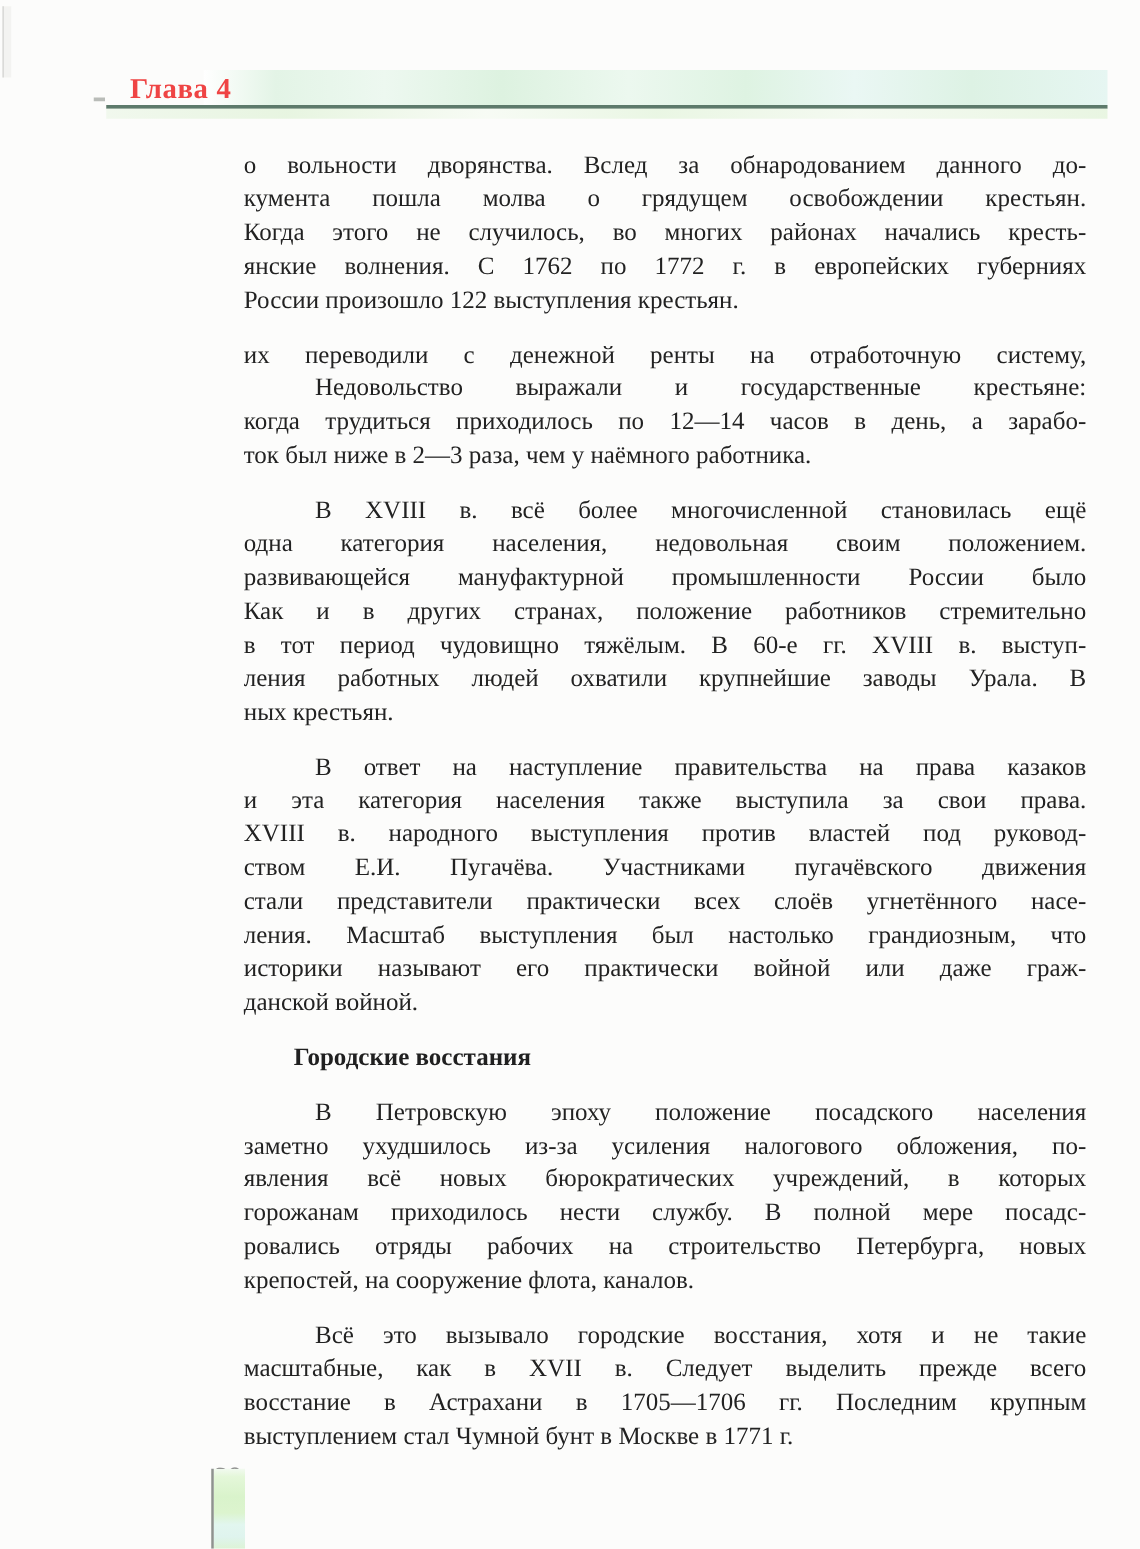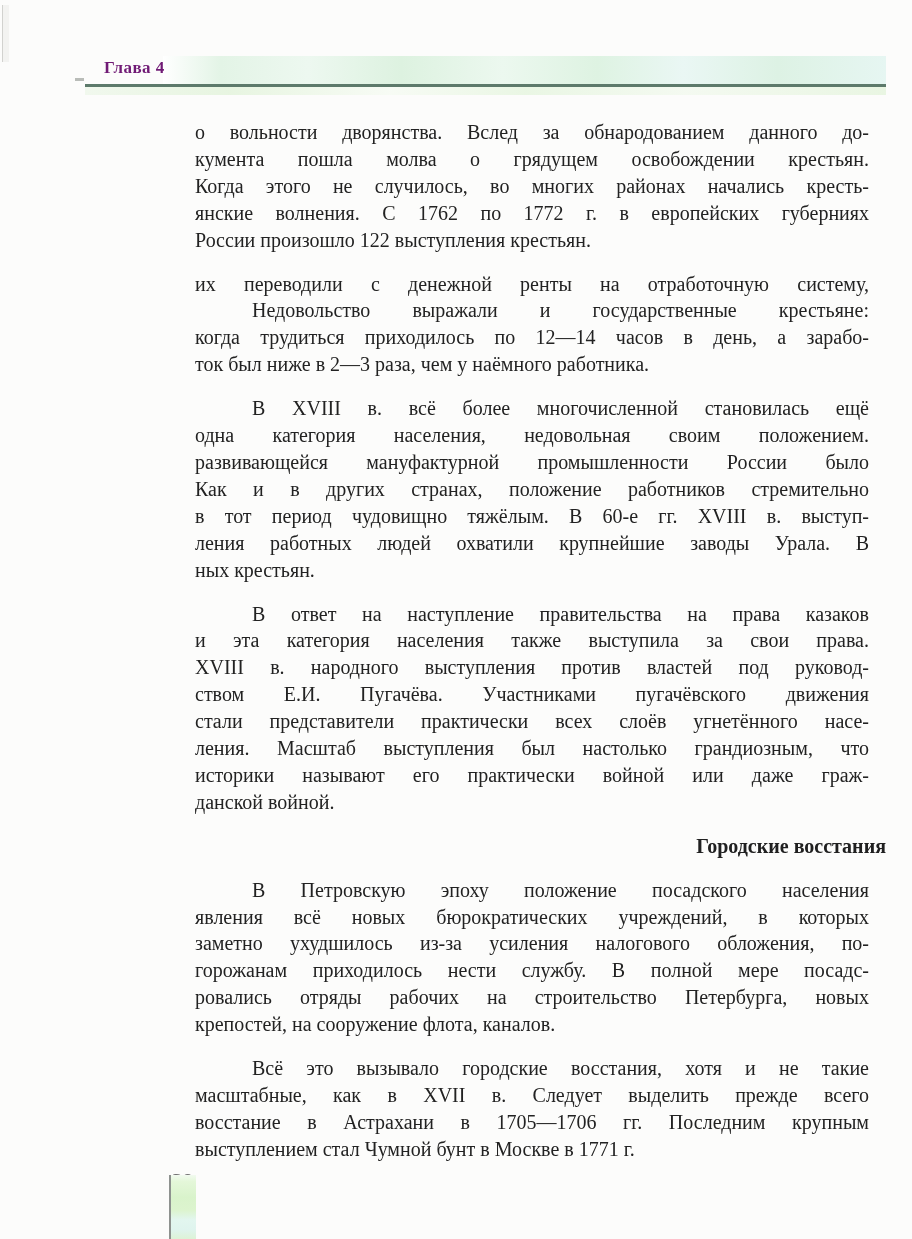--- a/index.html
+++ b/index.html
@@ -16,21 +16,21 @@
   .corner-strip {
     position: absolute; left: 2px; top: 5px;
     width: 6px; height: 57px;
     background: #f3f3f1;
     border-left: 1px solid #d2d2cf;
   }
 
   
   .chapter-label {
     position: absolute; left: 104px; top: 58px;
-    font-size: 17px; font-weight: bold; color: #701a75;
+    font-size: 23px; font-weight: bold; color: #ef4444;
     letter-spacing: 0.5px;
     z-index: 2;
   }
   .header-band {
     position: absolute; left: 163px; top: 56px;
     width: 723px; height: 28px;
     background:
       linear-gradient(90deg,
         rgba(255,255,255,0.95) 0%,
         #e3f4e6 8%,
@@ -72,21 +72,20 @@
     text-align: justify;
     text-align-last: justify;
   }
   .line.last { text-align-last: left; }
   .line.indent { padding-left: 57px; }
   .section-heading {
     margin: 13px 0 13px 57px;
     font-weight: bold;
     font-size: 20px;
     color: #202020;
-    text-align: right;
   }
 
   
   .page-number {
     position: absolute; left: 172px; top: 1169px;
     font-size: 21px; font-weight: bold; color: #737373;
   }
   .footer-bar {
     position: absolute; left: 169px; top: 1175px;
     width: 25px; height: 64px;
@@ -141,22 +140,22 @@
       <div class="line">XVIII в. народного выступления против властей под руковод-</div>
       <div class="line">ством Е.И. Пугачёва. Участниками пугачёвского движения</div>
       <div class="line">стали представители практически всех слоёв угнетённого насе-</div>
       <div class="line">ления. Масштаб выступления был настолько грандиозным, что</div>
       <div class="line">историки называют его практически войной или даже граж-</div>
       <div class="line last">данской войной.</div>
     </div>
     <div class="section-heading">Городские восстания</div>
     <div class="paragraph">
       <div class="line indent">В Петровскую эпоху положение посадского населения</div>
+      <div class="line">заметно ухудшилось из-за усиления налогового обложения, по-</div>
       <div class="line">явления всё новых бюрократических учреждений, в которых</div>
-      <div class="line">заметно ухудшилось из-за усиления налогового обложения, по-</div>
       <div class="line">горожанам приходилось нести службу. В полной мере посадс-</div>
       <div class="line">ровались отряды рабочих на строительство Петербурга, новых</div>
       <div class="line last">крепостей, на сооружение флота, каналов.</div>
     </div>
     <div class="paragraph">
       <div class="line indent">Всё это вызывало городские восстания, хотя и не такие</div>
       <div class="line">масштабные, как в XVII в. Следует выделить прежде всего</div>
       <div class="line">восстание в Астрахани в 1705—1706 гг. Последним крупным</div>
       <div class="line last">выступлением стал Чумной бунт в Москве в 1771 г.</div>
     </div>

